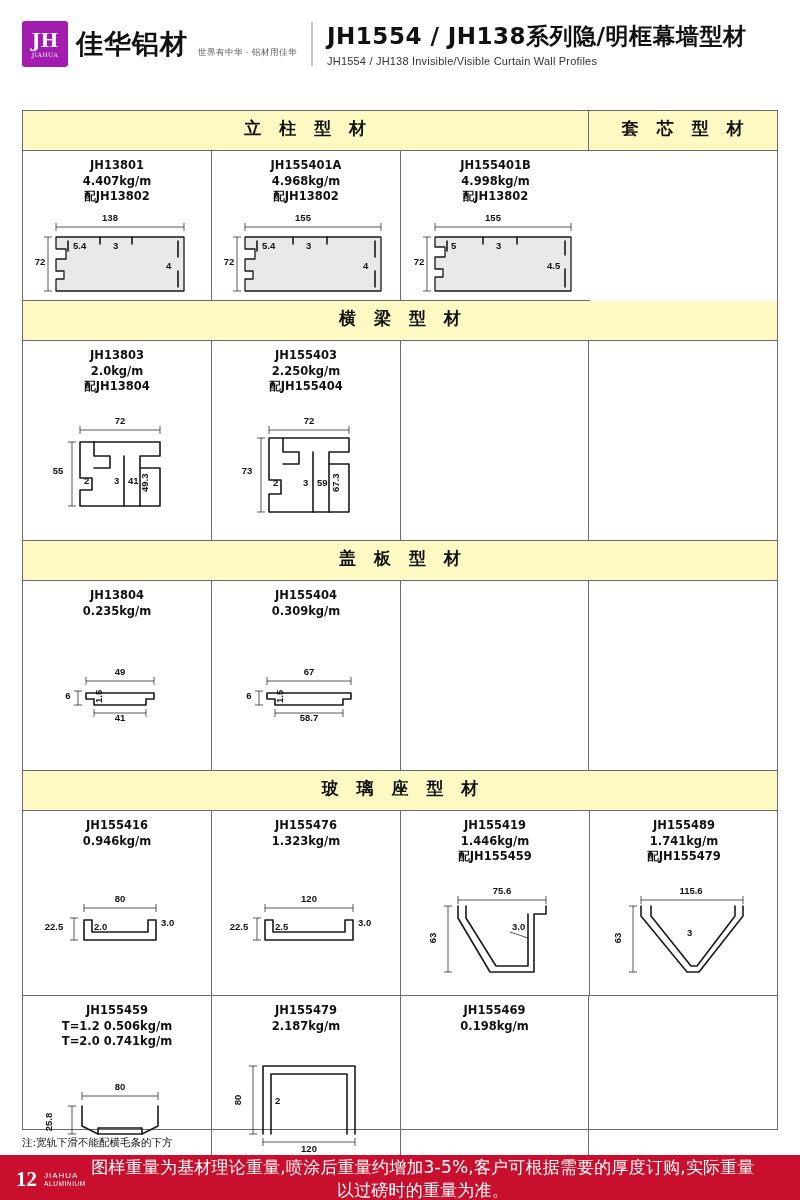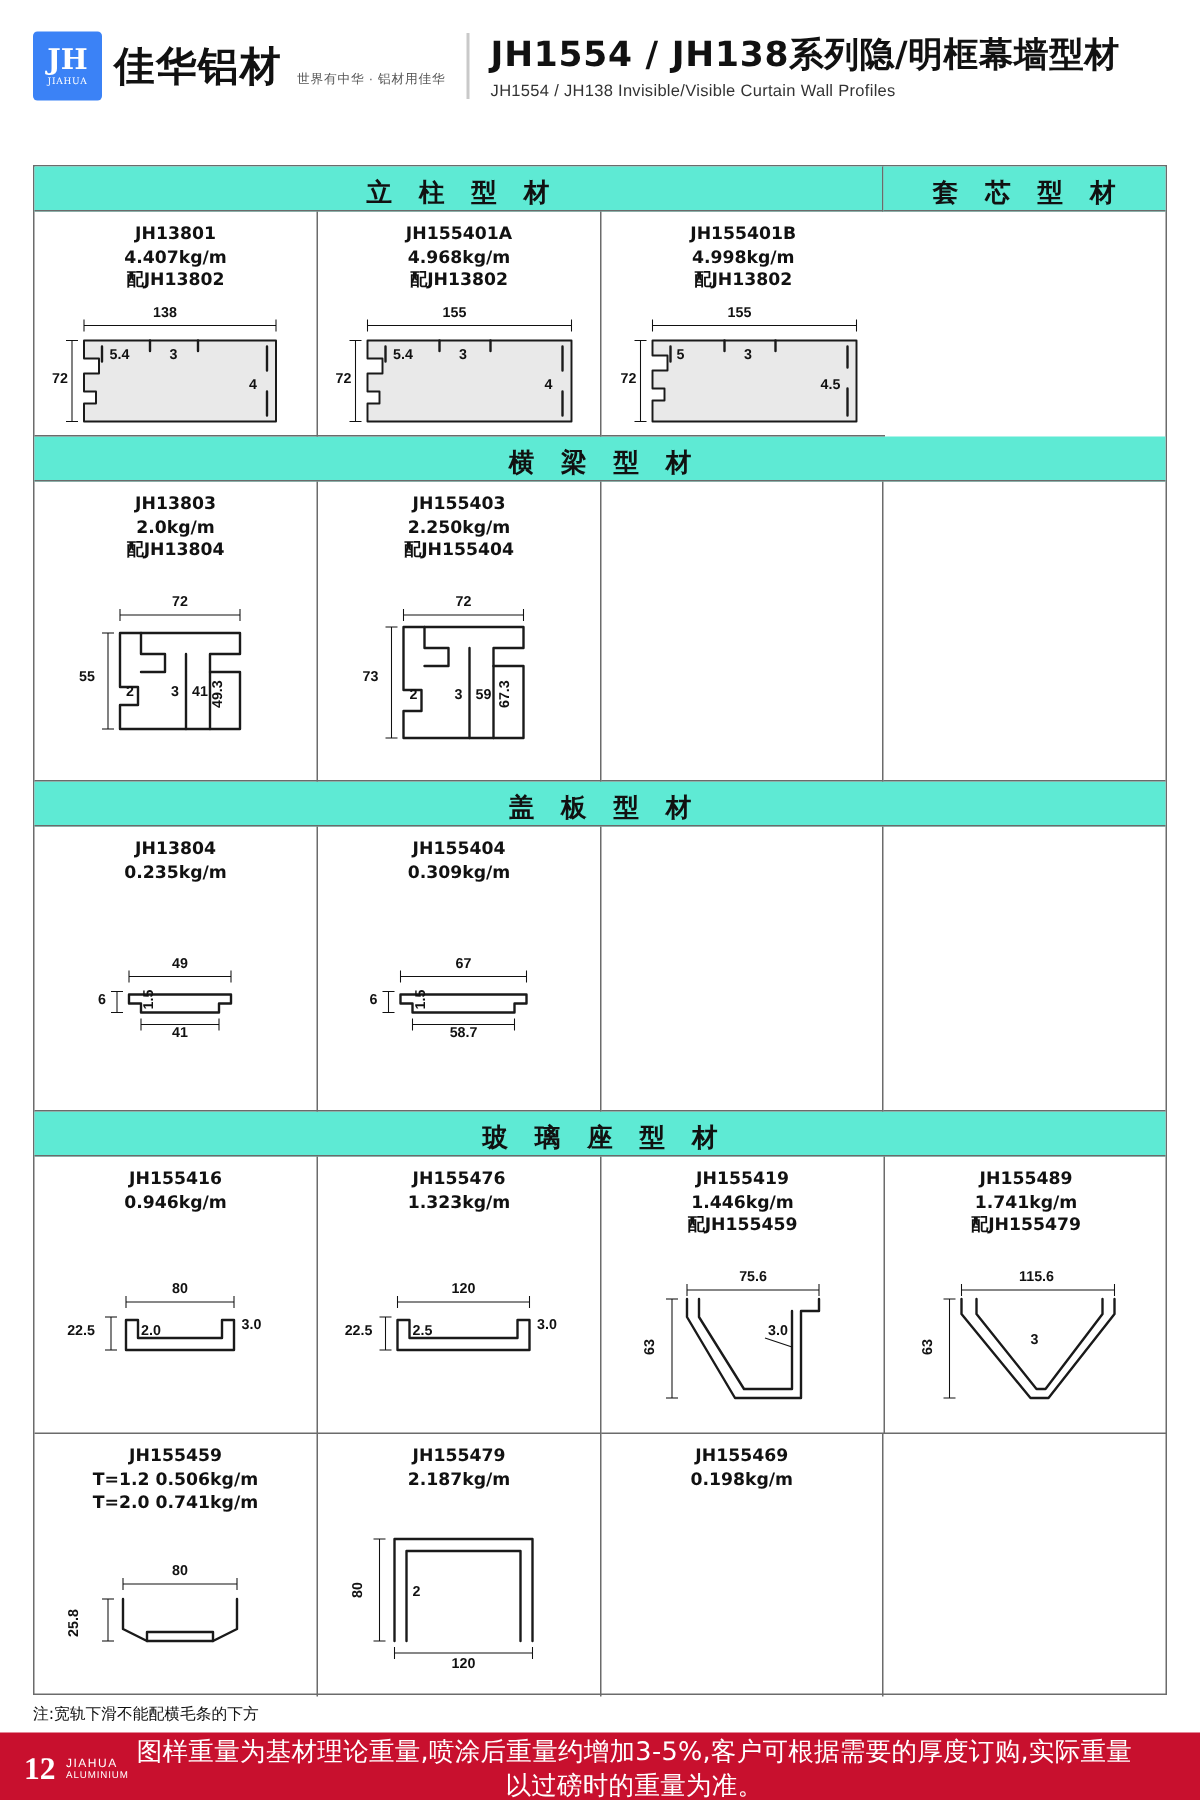--- a/index.html
+++ b/index.html
@@ -15,21 +15,21 @@
 
   
   .header {
     display: flex; align-items: center;
     padding: 14px 22px 8px 22px;
     height: 82px;
   }
   .logo-block { display:flex; align-items:center; }
   .logo-mark {
     width: 46px; height: 46px;
-    background: #3b82f6;
+    background: #a21caf;
     color: #fff; font-weight: bold;
     display:flex; align-items:center; justify-content:center;
     flex-direction: column;
     font-size: 19px; line-height: 1;
     border-radius: 3px;
     font-family: "DejaVu Serif", serif;
   }
   .logo-mark .sub { font-size: 6px; font-weight: normal; letter-spacing:.5px; margin-top:2px;}
   .brand-cn {
     font-size: 27px; font-weight: bold; letter-spacing: 1px;
@@ -50,25 +50,25 @@
   }
   .title-en { font-size: 11px; color:#333; margin-top: 3px; letter-spacing:.2px;}
 
   
   .sheet {
     position:absolute; left:22px; top:110px; width:756px; height:1020px;
     border:1px solid #6b6b6b;
   }
   .row { display:flex; width:100%; }
   .band {
-    background:#5eead4;
+    background:#fef9c3;
     border-bottom:1px solid #6b6b6b;
     text-align:center;
     font-size:17px; font-weight:bold; letter-spacing:6px;
-    padding:6px 0 0 6px;
+    padding:6px 0 10px 6px;
     font-family:"DejaVu Sans", sans-serif;
     color:#111;
   }
   .band.col4 { width:567px; border-right:1px solid #6b6b6b;}
   .band.col1 { width:189px; }
   .band.full { width:100%; }
   .cell {
     width:189px;
     border-right:1px solid #6b6b6b;
     border-bottom:1px solid #6b6b6b;

